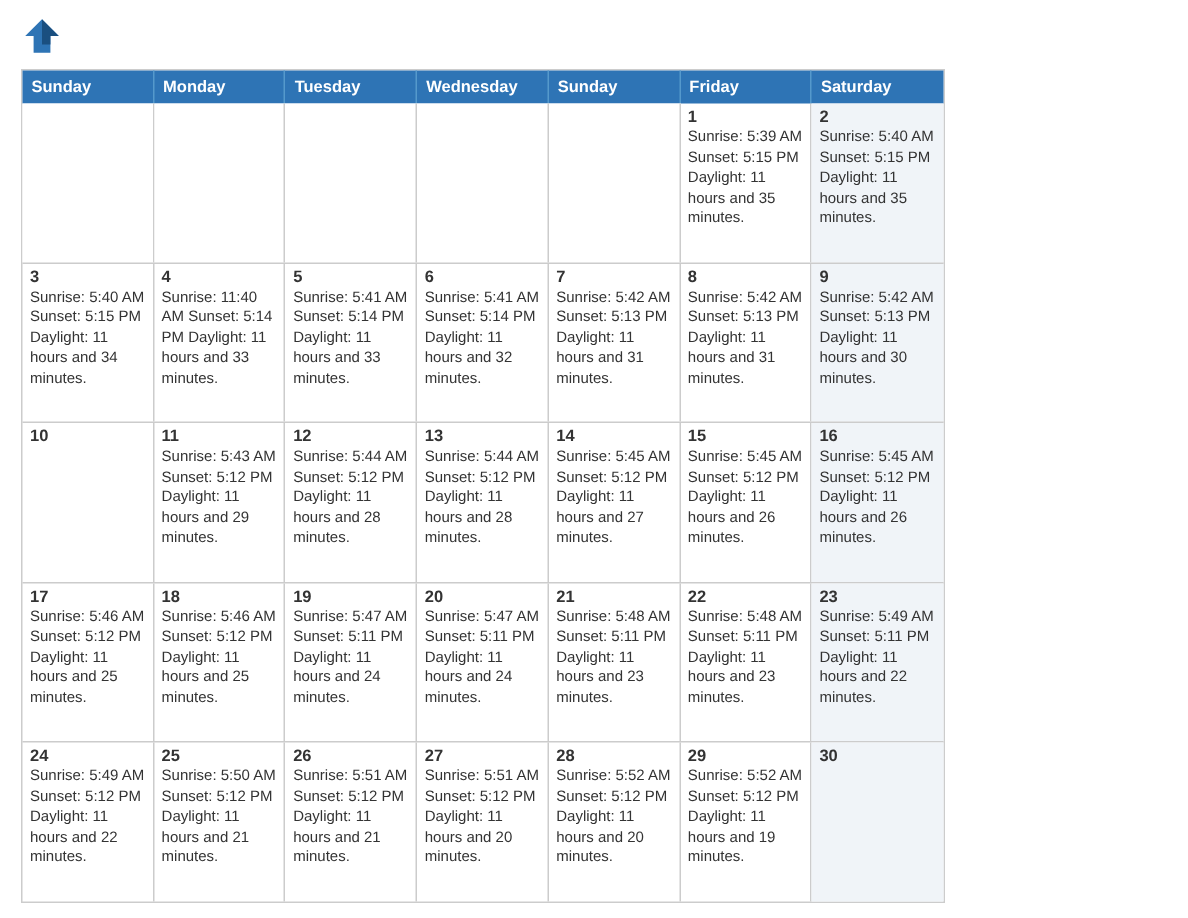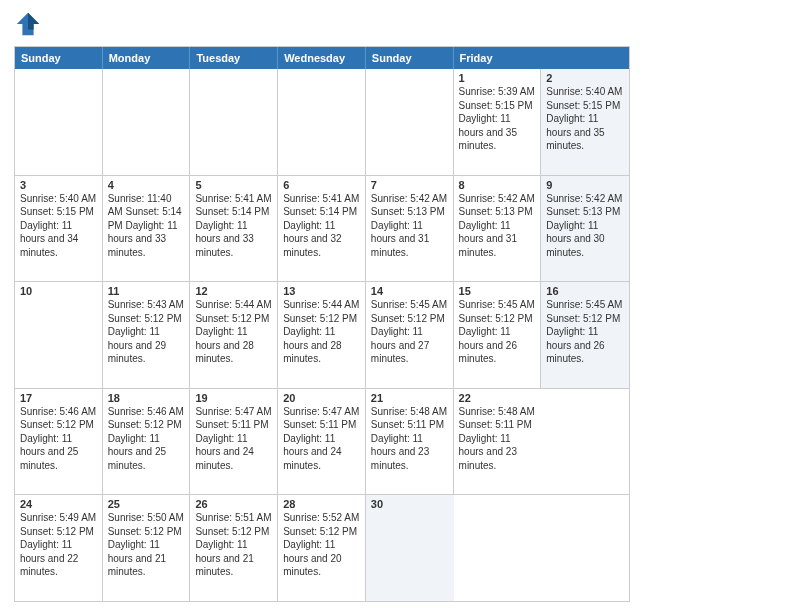--- a/index.html
+++ b/index.html
@@ -129,20 +129,21 @@
   </div>
 
   <div class="calendar">
     <div class="cal-header">
     <div class="cal-header-cell">Sunday</div>
         <div class="cal-header-cell">Monday</div>
         <div class="cal-header-cell">Tuesday</div>
         <div class="cal-header-cell">Wednesday</div>
         <div class="cal-header-cell">Sunday</div>
         <div class="cal-header-cell">Friday</div>
+        <div class="cal-header-cell">Saturday</div>
       </div>
     <div class="cal-body">
     <div class="cal-row">
           <div class="cal-cell empty"></div>
           <div class="cal-cell empty"></div>
           <div class="cal-cell empty"></div>
           <div class="cal-cell empty"></div>
           <div class="cal-cell empty"></div>
           <div class="cal-cell">
             <span class="day-num">1</span>
@@ -272,20 +273,26 @@
             <div class="day-info">Sunrise: 5:48 AM
 Sunset: 5:11 PM
 Daylight: 11 hours and 23 minutes.</div>
           </div>
           <div class="cal-cell">
             <span class="day-num">22</span>
             <div class="day-info">Sunrise: 5:48 AM
 Sunset: 5:11 PM
 Daylight: 11 hours and 23 minutes.</div>
           </div>
+          <div class="cal-cell shaded">
+            <span class="day-num">23</span>
+            <div class="day-info">Sunrise: 5:49 AM
+Sunset: 5:11 PM
+Daylight: 11 hours and 22 minutes.</div>
+          </div>
         </div>
         <div class="cal-row">
           <div class="cal-cell">
             <span class="day-num">24</span>
             <div class="day-info">Sunrise: 5:49 AM
 Sunset: 5:12 PM
 Daylight: 11 hours and 22 minutes.</div>
           </div>
           <div class="cal-cell">
             <span class="day-num">25</span>
@@ -293,24 +300,36 @@
 Sunset: 5:12 PM
 Daylight: 11 hours and 21 minutes.</div>
           </div>
           <div class="cal-cell">
             <span class="day-num">26</span>
             <div class="day-info">Sunrise: 5:51 AM
 Sunset: 5:12 PM
 Daylight: 11 hours and 21 minutes.</div>
           </div>
           <div class="cal-cell">
+            <span class="day-num">27</span>
+            <div class="day-info">Sunrise: 5:51 AM
+Sunset: 5:12 PM
+Daylight: 11 hours and 20 minutes.</div>
+          </div>
+          <div class="cal-cell">
             <span class="day-num">28</span>
             <div class="day-info">Sunrise: 5:52 AM
 Sunset: 5:12 PM
 Daylight: 11 hours and 20 minutes.</div>
+          </div>
+          <div class="cal-cell">
+            <span class="day-num">29</span>
+            <div class="day-info">Sunrise: 5:52 AM
+Sunset: 5:12 PM
+Daylight: 11 hours and 19 minutes.</div>
           </div>
           <div class="cal-cell shaded">
             <span class="day-num">30</span>
           </div>
         </div>
       </div>
   </div>
 </div>
 
 </body></html>

